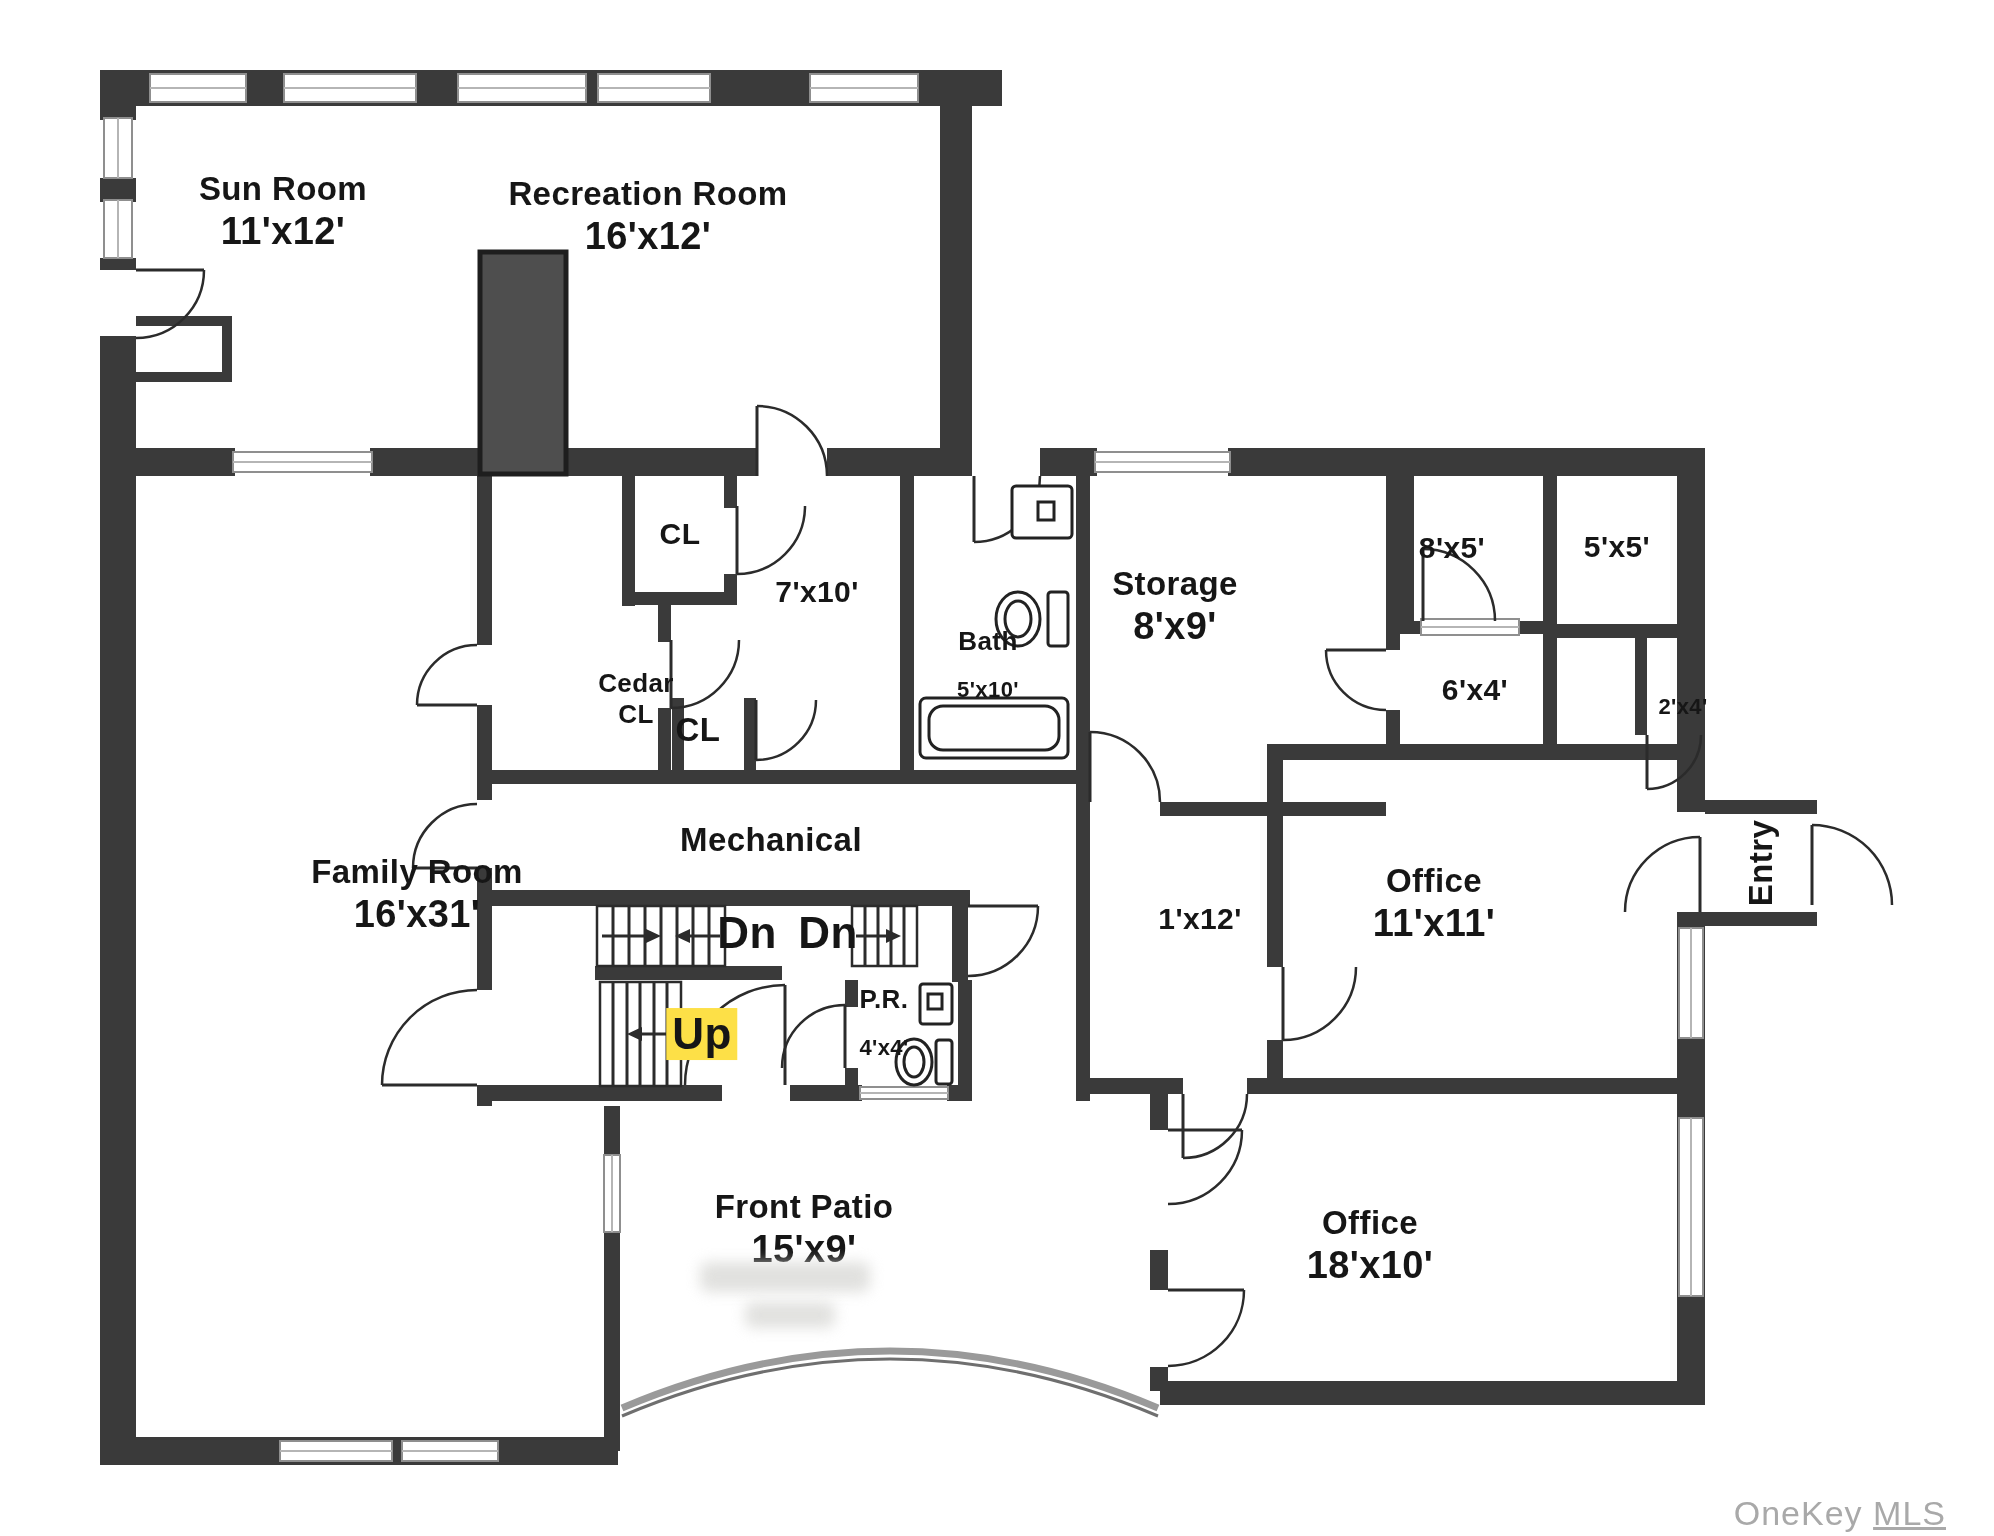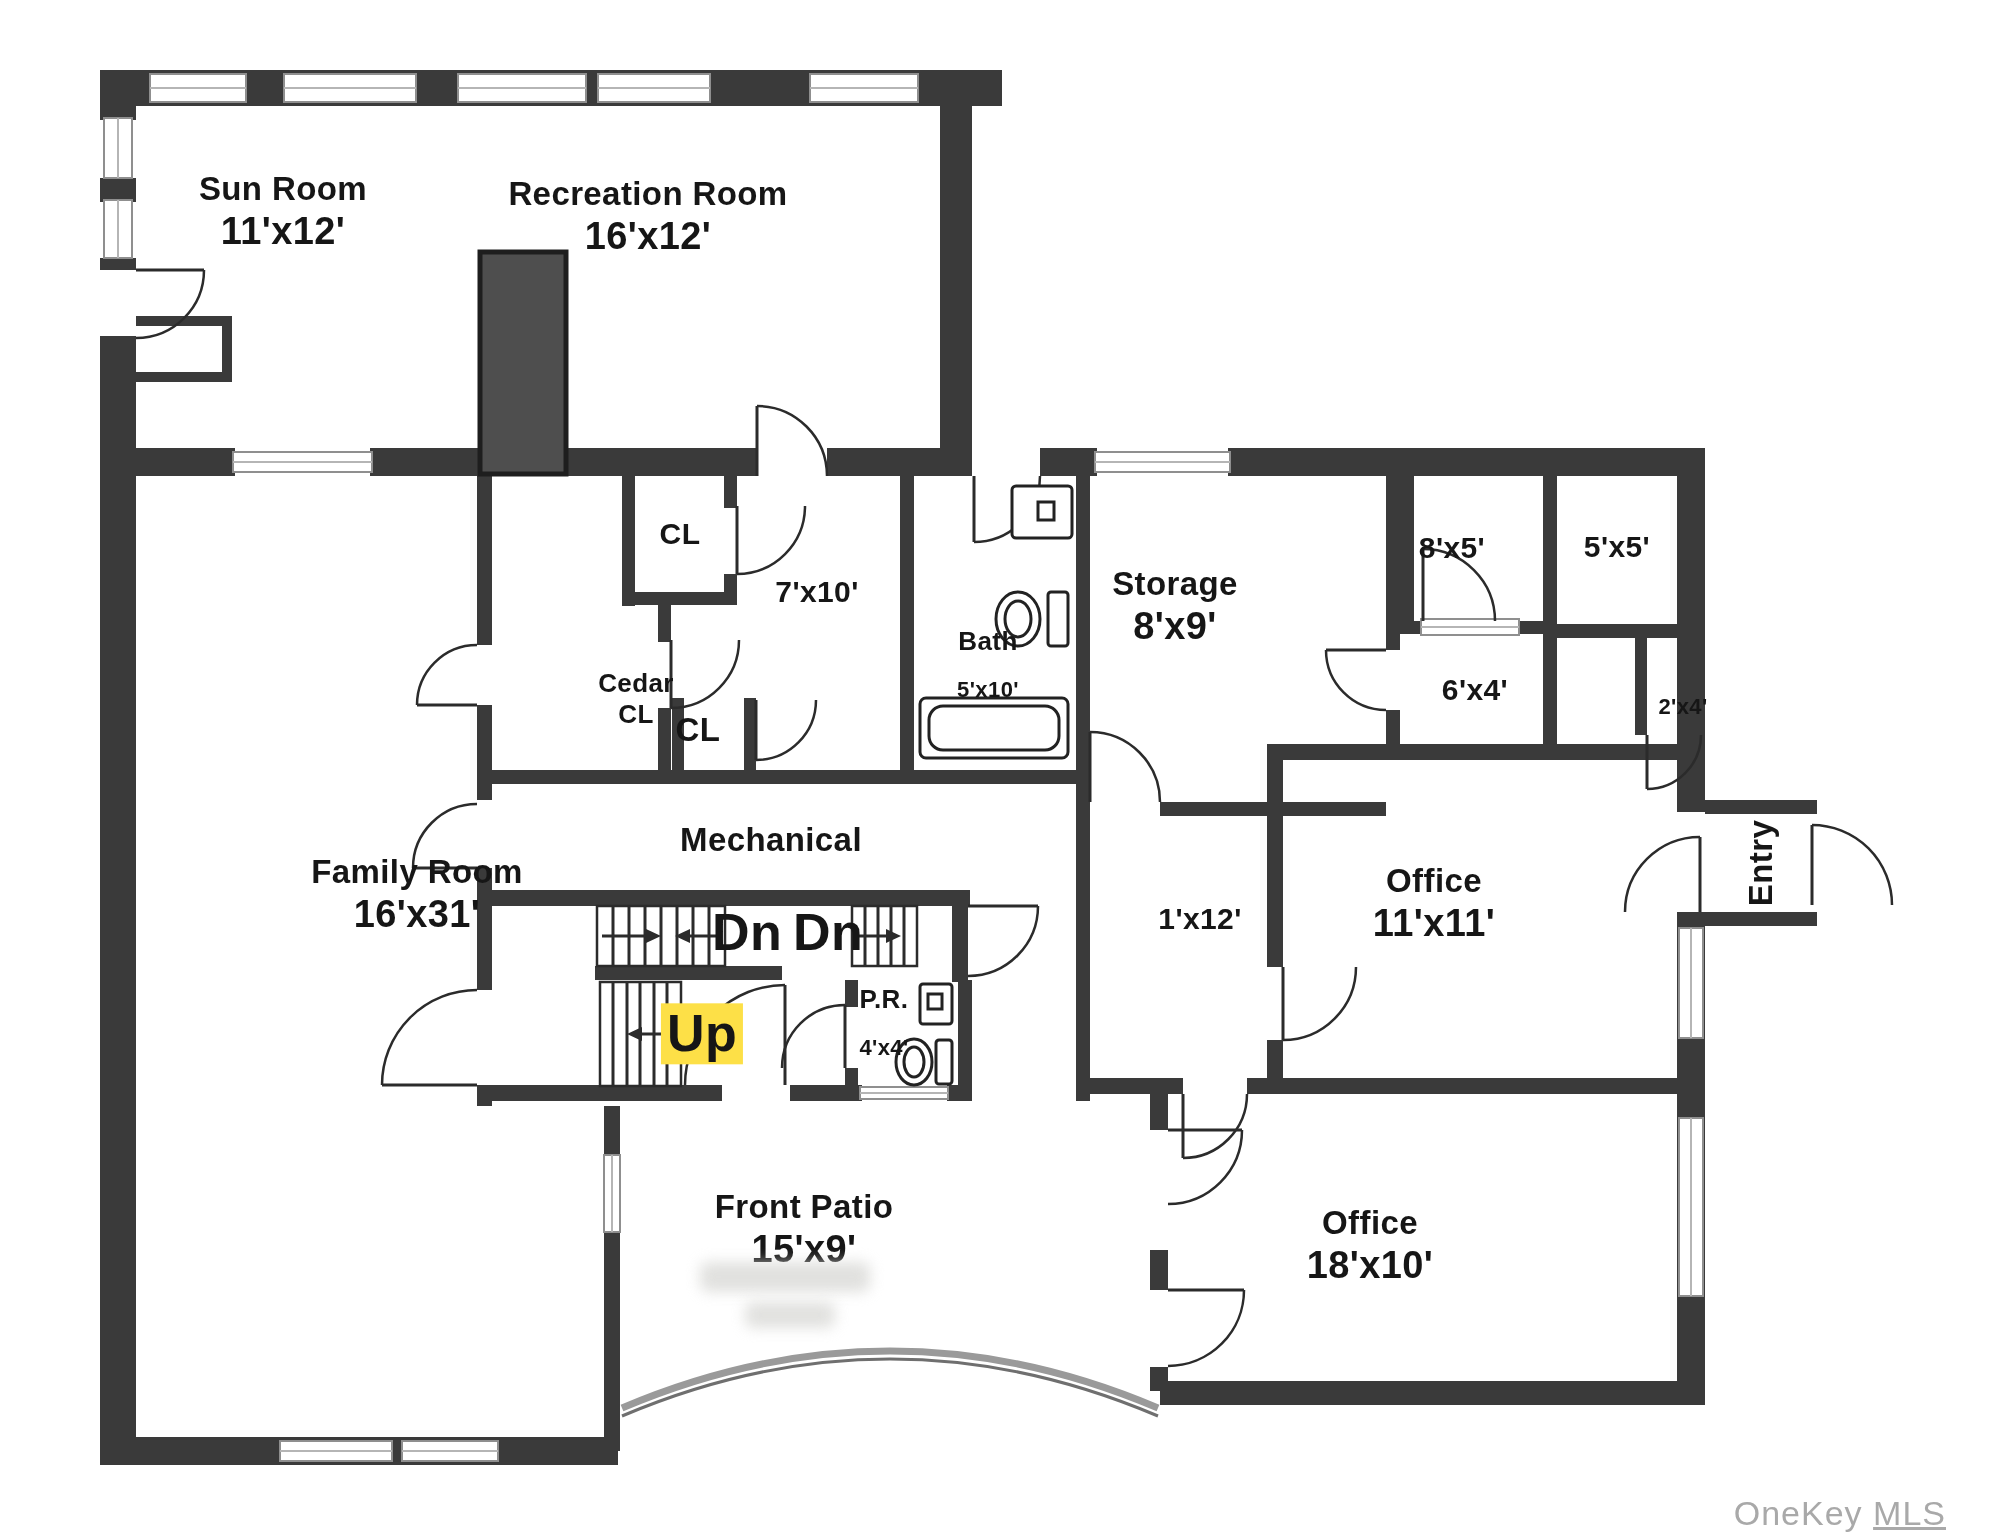--- a/index.html
+++ b/index.html
@@ -5,21 +5,21 @@
   html,body{margin:0;padding:0;background:#fff;}
   #plan{position:relative;width:1994px;height:1536px;background:#ffffff;overflow:hidden;
         font-family:"Liberation Sans",sans-serif;}
   #plan svg{position:absolute;left:0;top:0;}
   .lbl{position:absolute;transform:translate(-50%,-50%);text-align:center;color:#161616;
        font-weight:600;font-size:33px;line-height:1.18;white-space:nowrap;letter-spacing:.4px;}
   .dims{font-size:38px;font-weight:600;}
   .md{font-size:30px;}
   .sm{font-size:26px;}
   .xs{font-size:22px;margin-top:20px;}
-  .lg{font-size:52px;}
+  .lg{font-size:44px;}
   .rot{transform:translate(-50%,-50%) rotate(-90deg);}
   .onln{background:#fde047;padding:0 6px;}
   .ghost{position:absolute;background:#d7d7d4;filter:blur(7px);opacity:.75;border-radius:8px;}
   .wm{position:absolute;right:48px;top:1494px;font-size:34px;font-weight:400;color:#a9a9a9;letter-spacing:1px;}
   .wm .u{text-decoration:underline;}
   .win rect{fill:#ffffff;stroke:#8f8f8f;stroke-width:2;}
   .win line{stroke:#b5b5b5;stroke-width:2;}
   .door path{fill:none;stroke:#2b2b2b;stroke-width:2.5;}
   .door line{stroke:#2b2b2b;stroke-width:3;}
   .fixture{fill:#ffffff;stroke:#222;stroke-width:3;}

